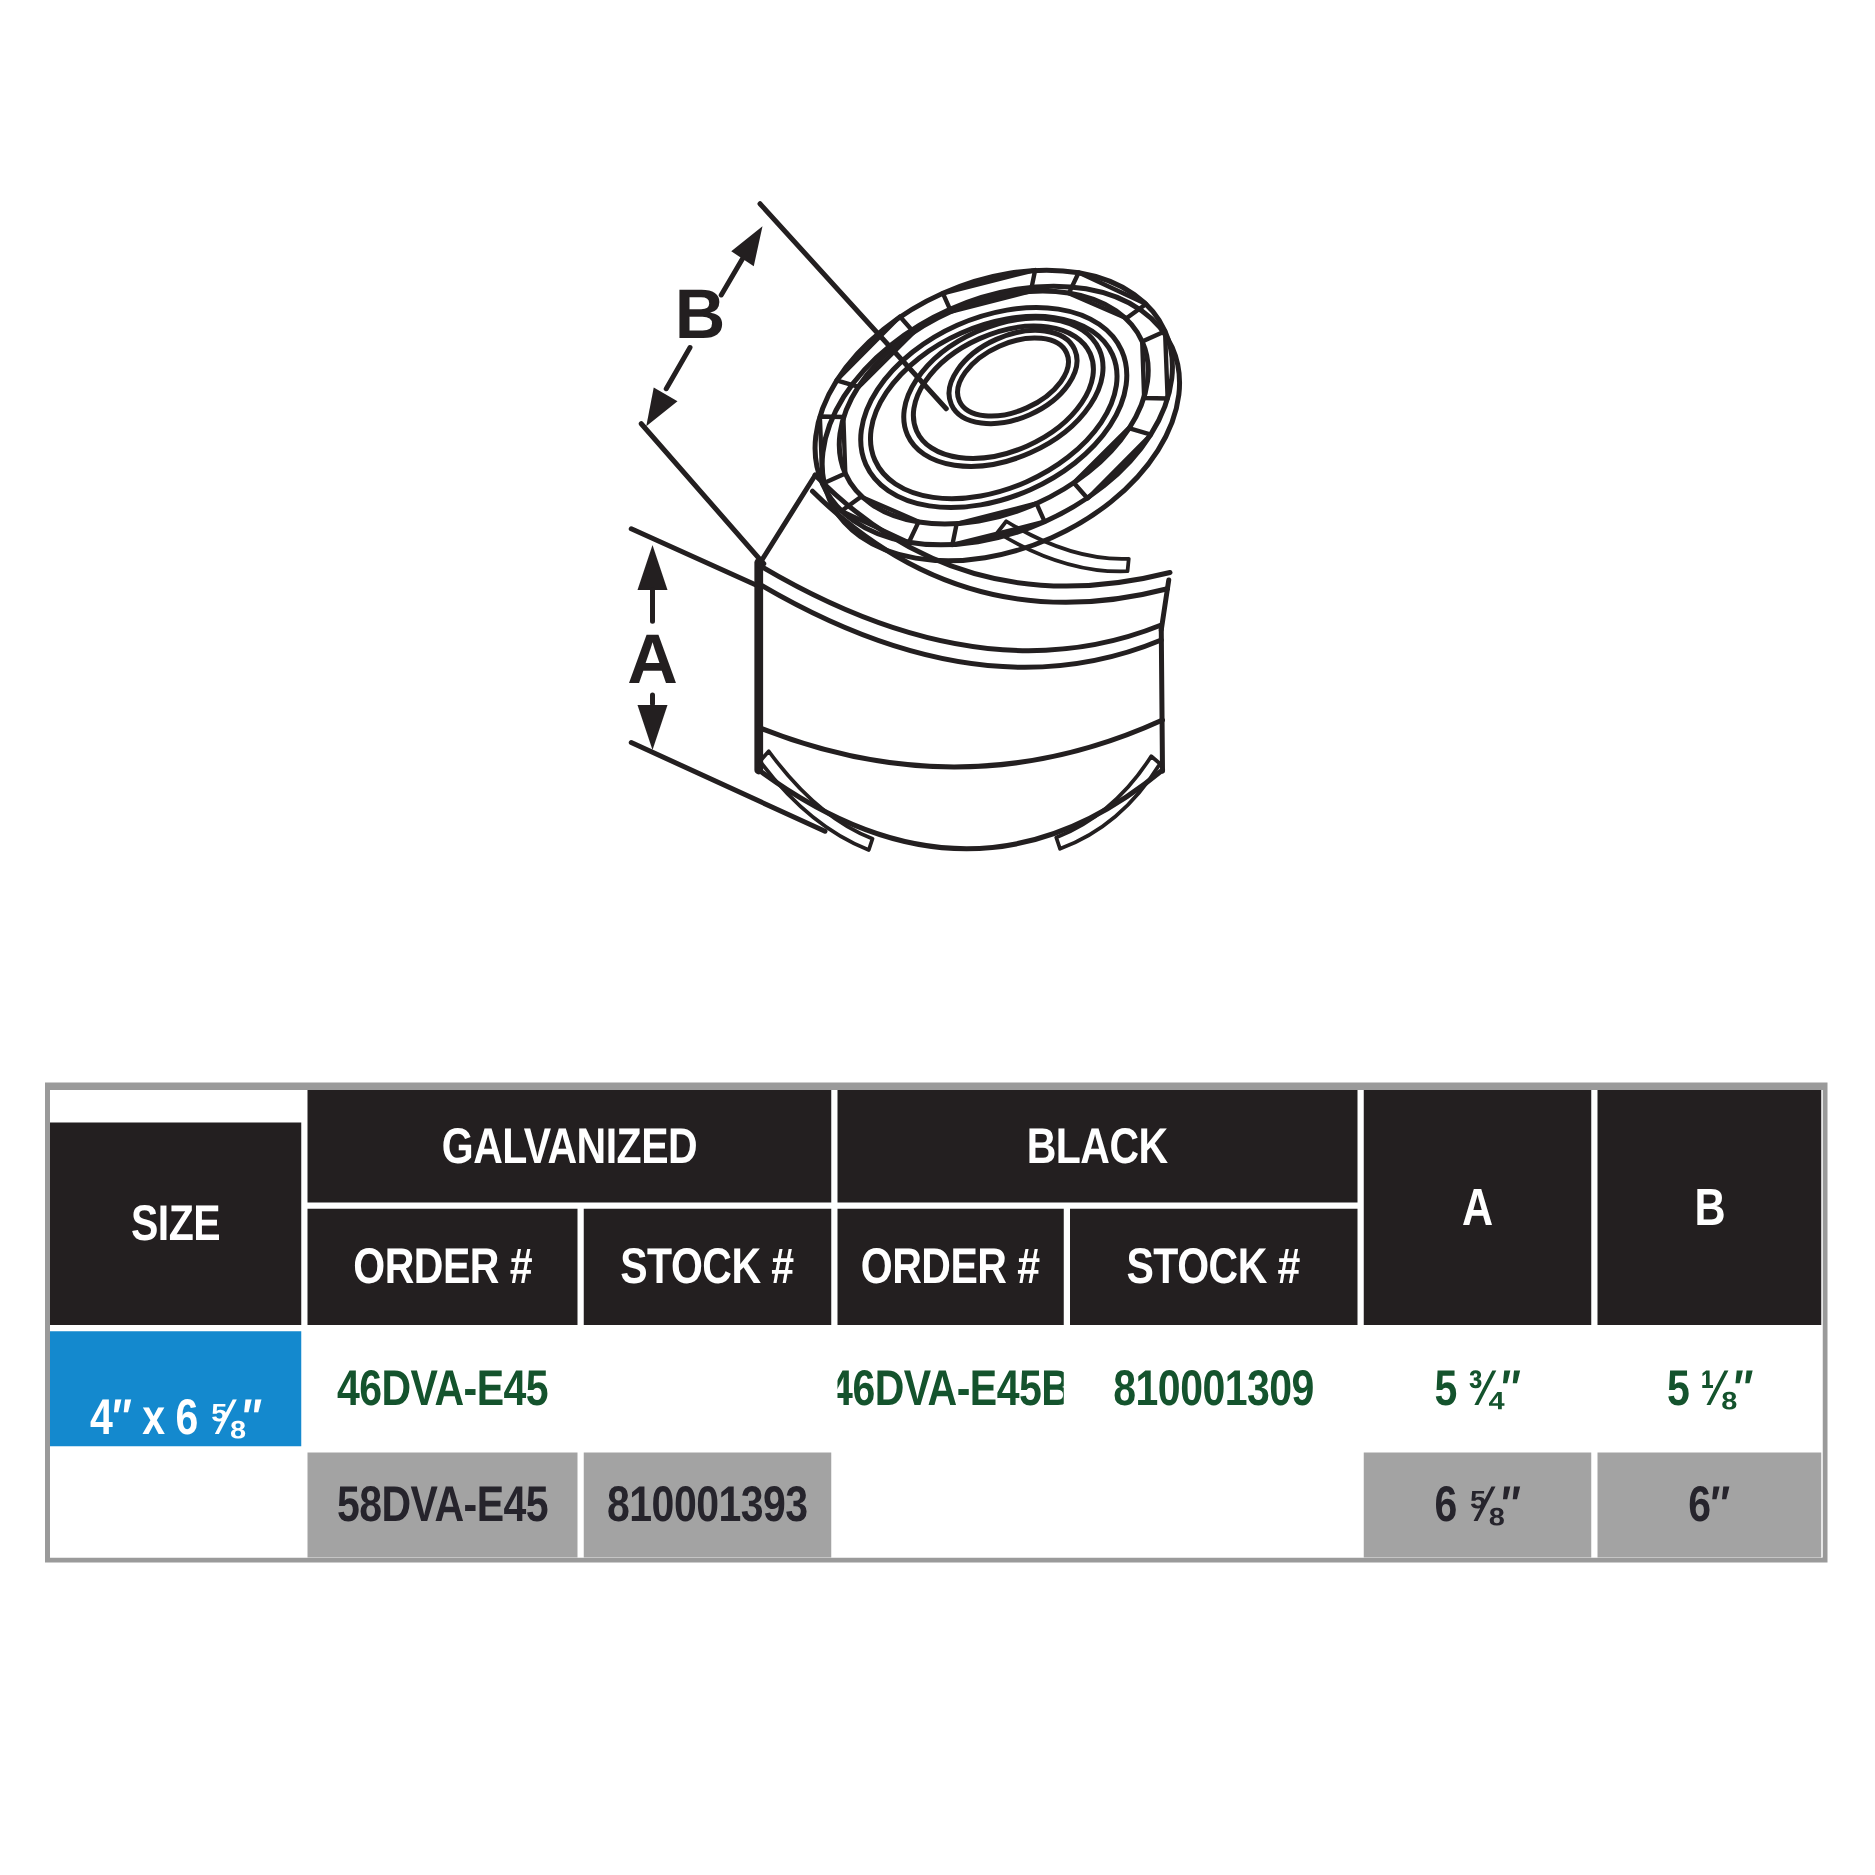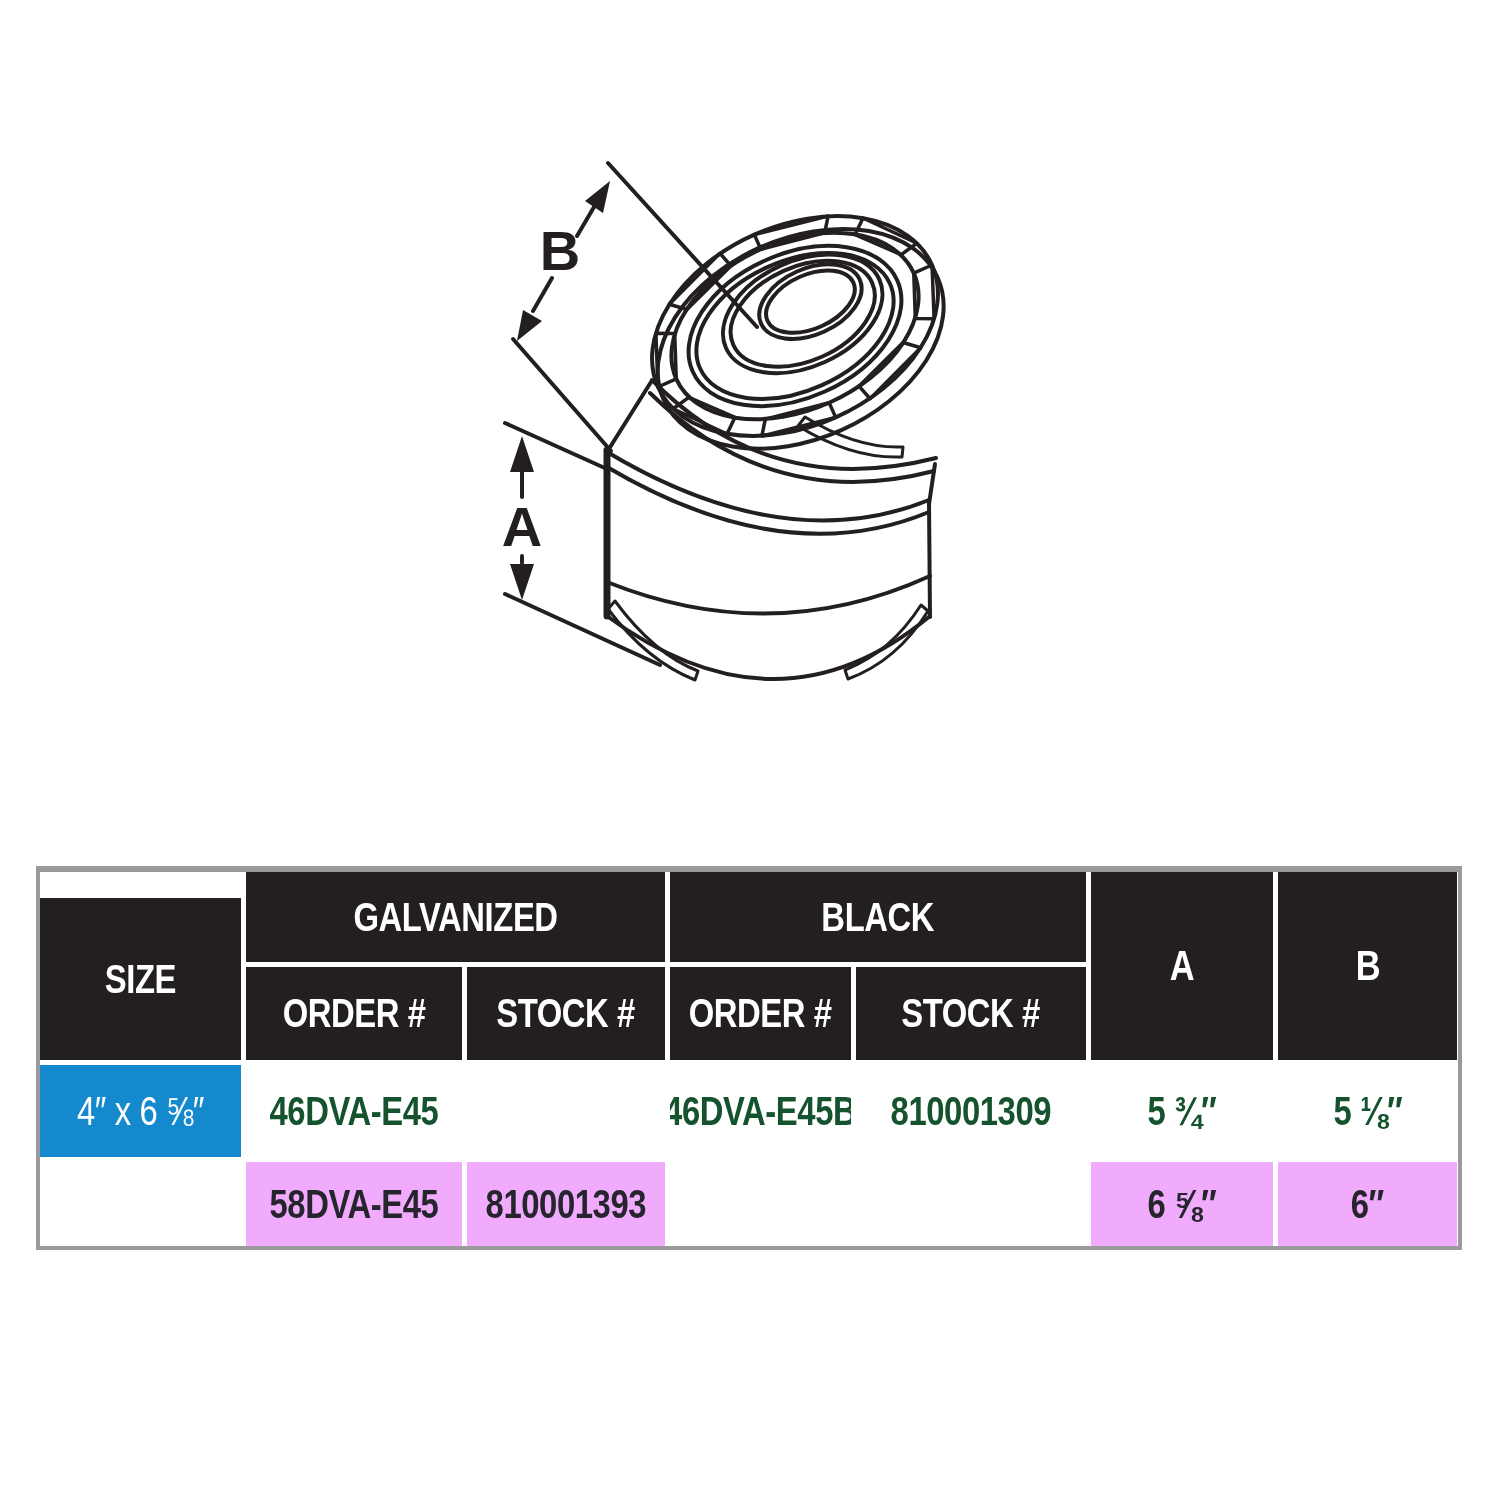--- a/index.html
+++ b/index.html
@@ -21,23 +21,23 @@
     background:#ffffff;
   }
   .cell{display:flex;align-items:center;justify-content:center;overflow:hidden;}
   .hcell{background:#231f20;color:#ffffff;font-weight:bold;font-size:40px;}
   .ab{font-size:42px;}
   .sizehead{grid-row:1/3;grid-column:1;margin-top:26px;}
   .galv{grid-column:2/4;grid-row:1;}
   .black{grid-column:4/6;grid-row:1;}
   .acol{grid-column:6;grid-row:1/3;}
   .bcol{grid-column:7;grid-row:1/3;}
-  .sizecell{background:#1489ce;color:#ffffff;font-weight:normal;font-size:40px;}
+  .sizecell{background:#1489ce;color:#ffffff;font-weight:bold;font-size:40px;align-items:flex-end;}
   .r1{background:#ffffff;color:#14532d;font-weight:bold;font-size:40px;}
-  .r2{background:#f0abfc;color:#26242c;font-weight:bold;font-size:40px;justify-content:center;}
+  .r2{background:#a3a3a3;color:#26242c;font-weight:bold;font-size:40px;justify-content:center;}
   .cond{display:inline-block;transform:scaleX(0.82);transform-origin:center;
         white-space:nowrap;letter-spacing:-0.5px;}
 </style>
 </head>
 <body>
 
 <div class="page">
 
   <svg viewBox="440 120 560 660" style="position:absolute;left:440px;top:120px;width:560px;height:660px" fill="none" stroke="#231f20" stroke-width="4" stroke-linecap="round" stroke-linejoin="round">
 

